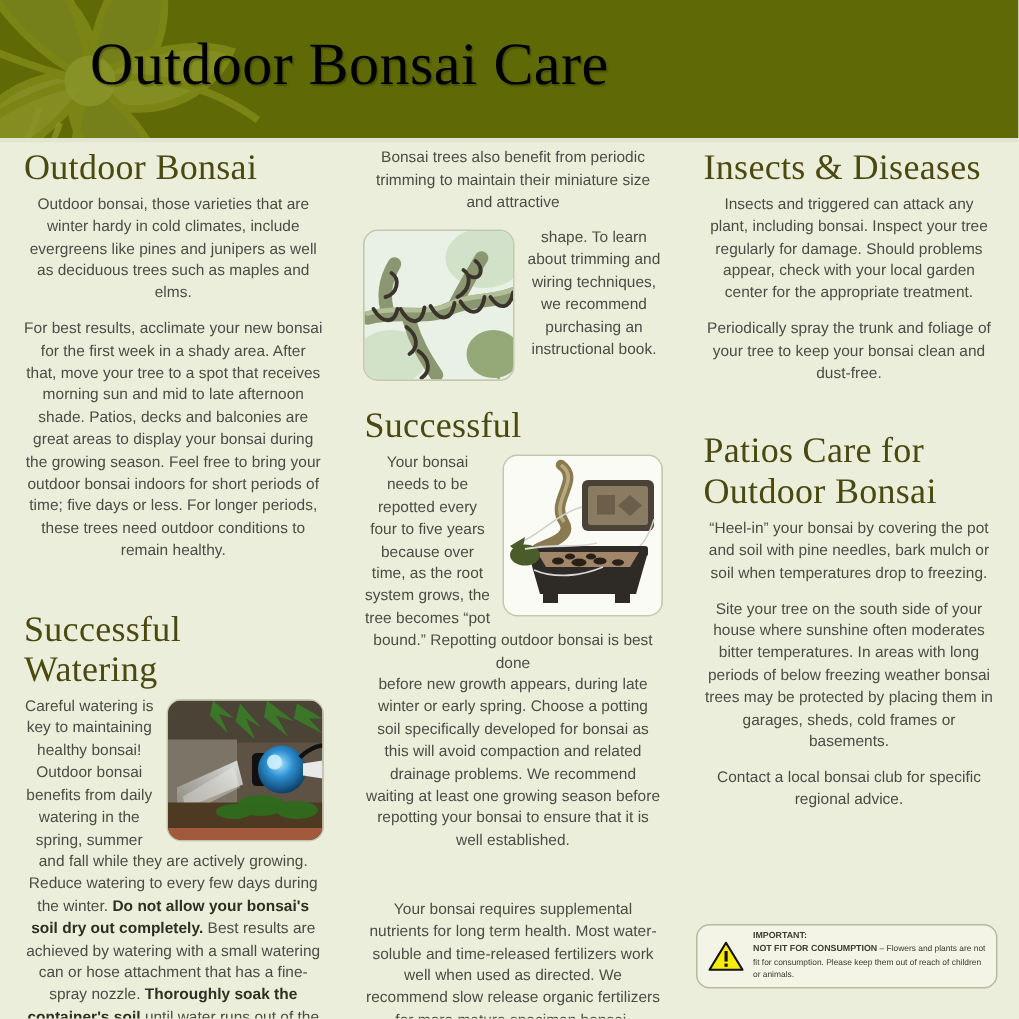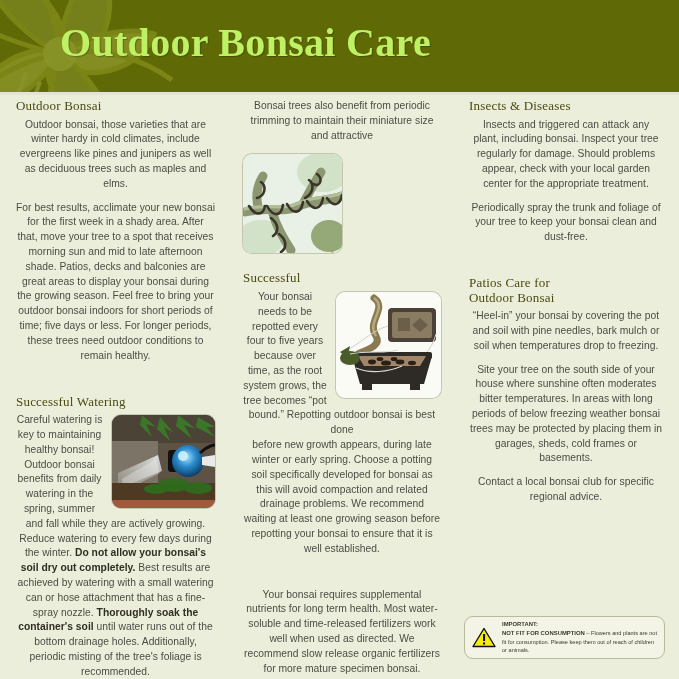--- a/index.html
+++ b/index.html
@@ -38,22 +38,22 @@
     height: 210px;
     opacity: 1;
     pointer-events: none;
   }
   .header-title {
     position: absolute;
     left: 60px;
     top: 19px;
     font-family: "Liberation Serif", "DejaVu Serif", serif;
     font-size: 40px;
-    font-weight: bold;
-    color: #bef264;
+    font-weight: normal;
+    color: #000000;
     letter-spacing: 0.3px;
     text-shadow: 1px 1px 1px rgba(0,0,0,0.25);
     white-space: nowrap;
   }
   .header-rule {
     position: absolute;
     left: 0;
     top: 92px;
     width: 679px;
     height: 3px;
@@ -72,21 +72,21 @@
   .col {
     box-sizing: border-box;
     padding: 0 12px 0 16px;
   }
   .col-1 { width: 227px; }
   .col-2 { width: 226px; }
   .col-3 { width: 226px; padding-right: 16px; }
 
   h2.sec {
     font-family: "Liberation Serif", "DejaVu Serif", serif;
-    font-size: 13px;
+    font-size: 24px;
     font-weight: normal;
     color: #4a4a10;
     margin: 0 0 4px 0;
     line-height: 1.12;
     letter-spacing: 0.2px;
   }
   h2.sec.tight { margin-top: 0; }
   .gap-lg { height: 22px; }
   .gap-md { height: 13px; }
 
@@ -272,20 +272,21 @@
               <path d="M64 47 C70 57, 78 56, 80 44"></path>
               <path d="M84 44 C90 53, 97 52, 99 41"></path>
               <path d="M28 64 C36 70, 36 78, 30 82"></path>
               <path d="M36 80 C44 86, 44 94, 38 98"></path>
               <path d="M70 30 C78 34, 80 24, 74 20"></path>
               <path d="M62 44 C70 40, 72 30, 66 26"></path>
               <path d="M14 44 C22 42, 24 32, 18 28"></path>
             </g>
           </svg>
         </div>
+        <p class="body">shape. To learn about trimming and wiring techniques, we recommend purchasing an instructional book.</p>
       </div>
 
       <div class="gap-md"></div>
 
       <h2 class="sec">Successful</h2>
 
       <div class="clearfix">
         <div class="photo right" style="width:105px;height:106px;">
           <svg width="105" height="106" viewBox="0 0 105 106" aria-hidden="true">
             <rect width="105" height="106" fill="#fbfbf6"></rect>

